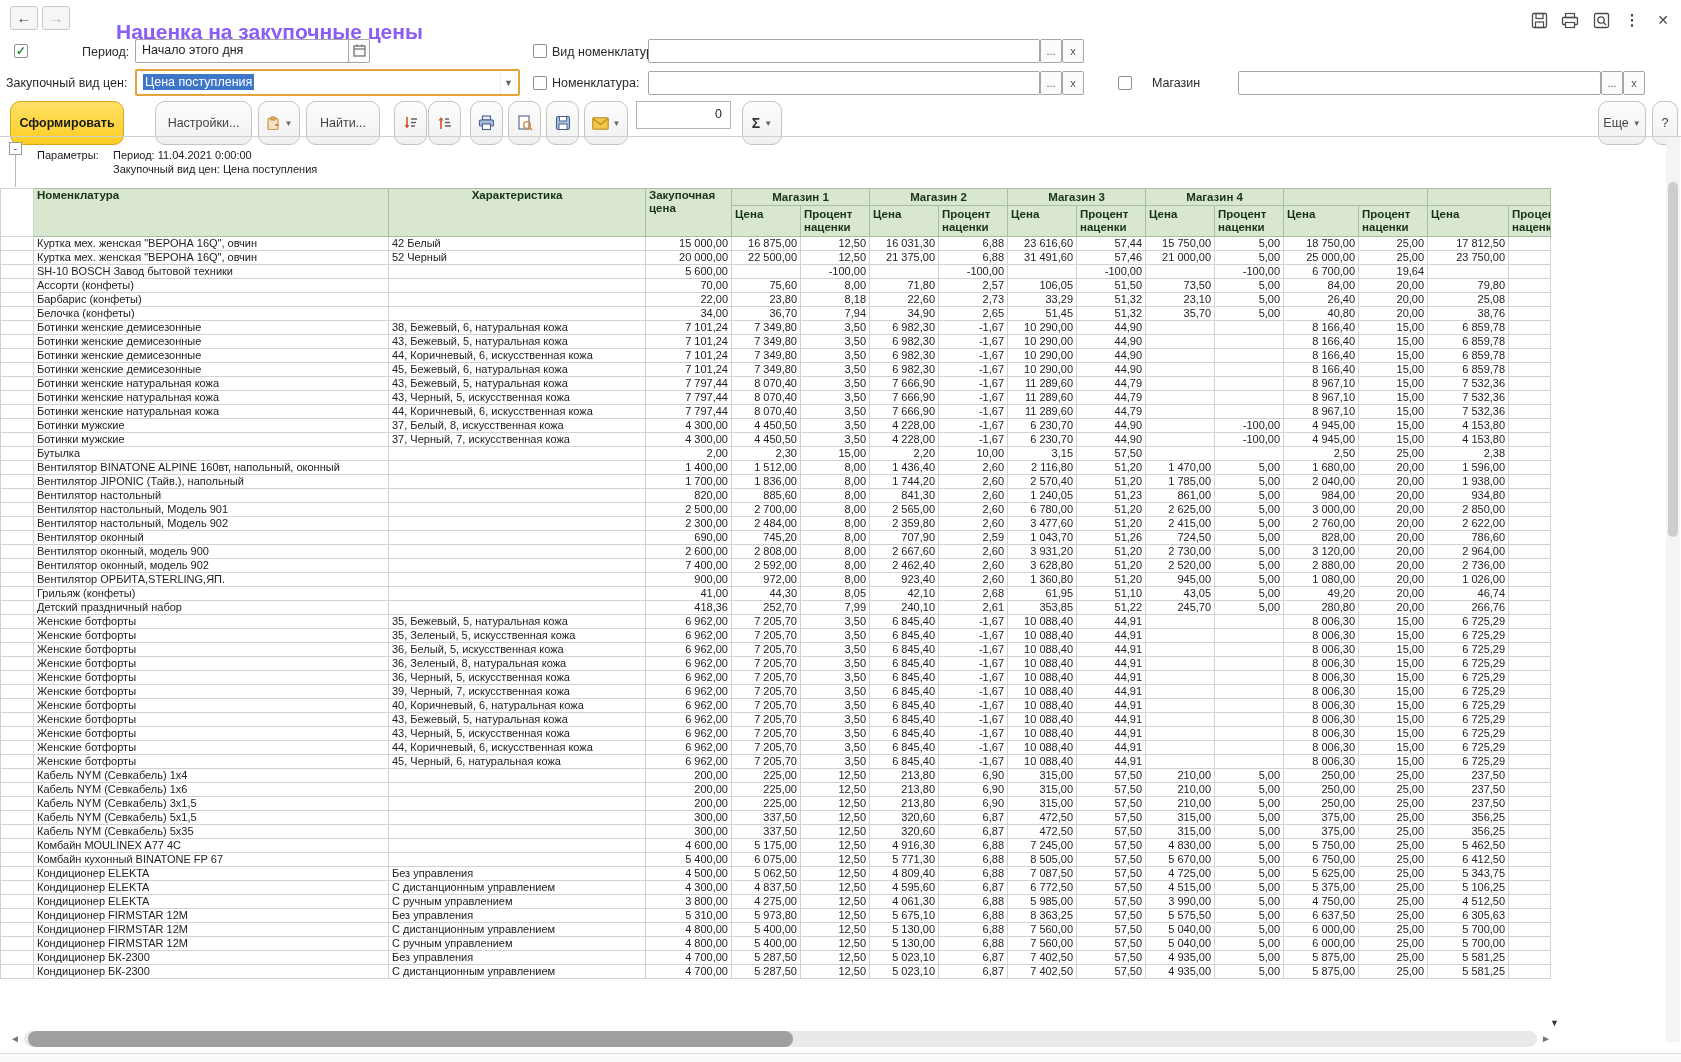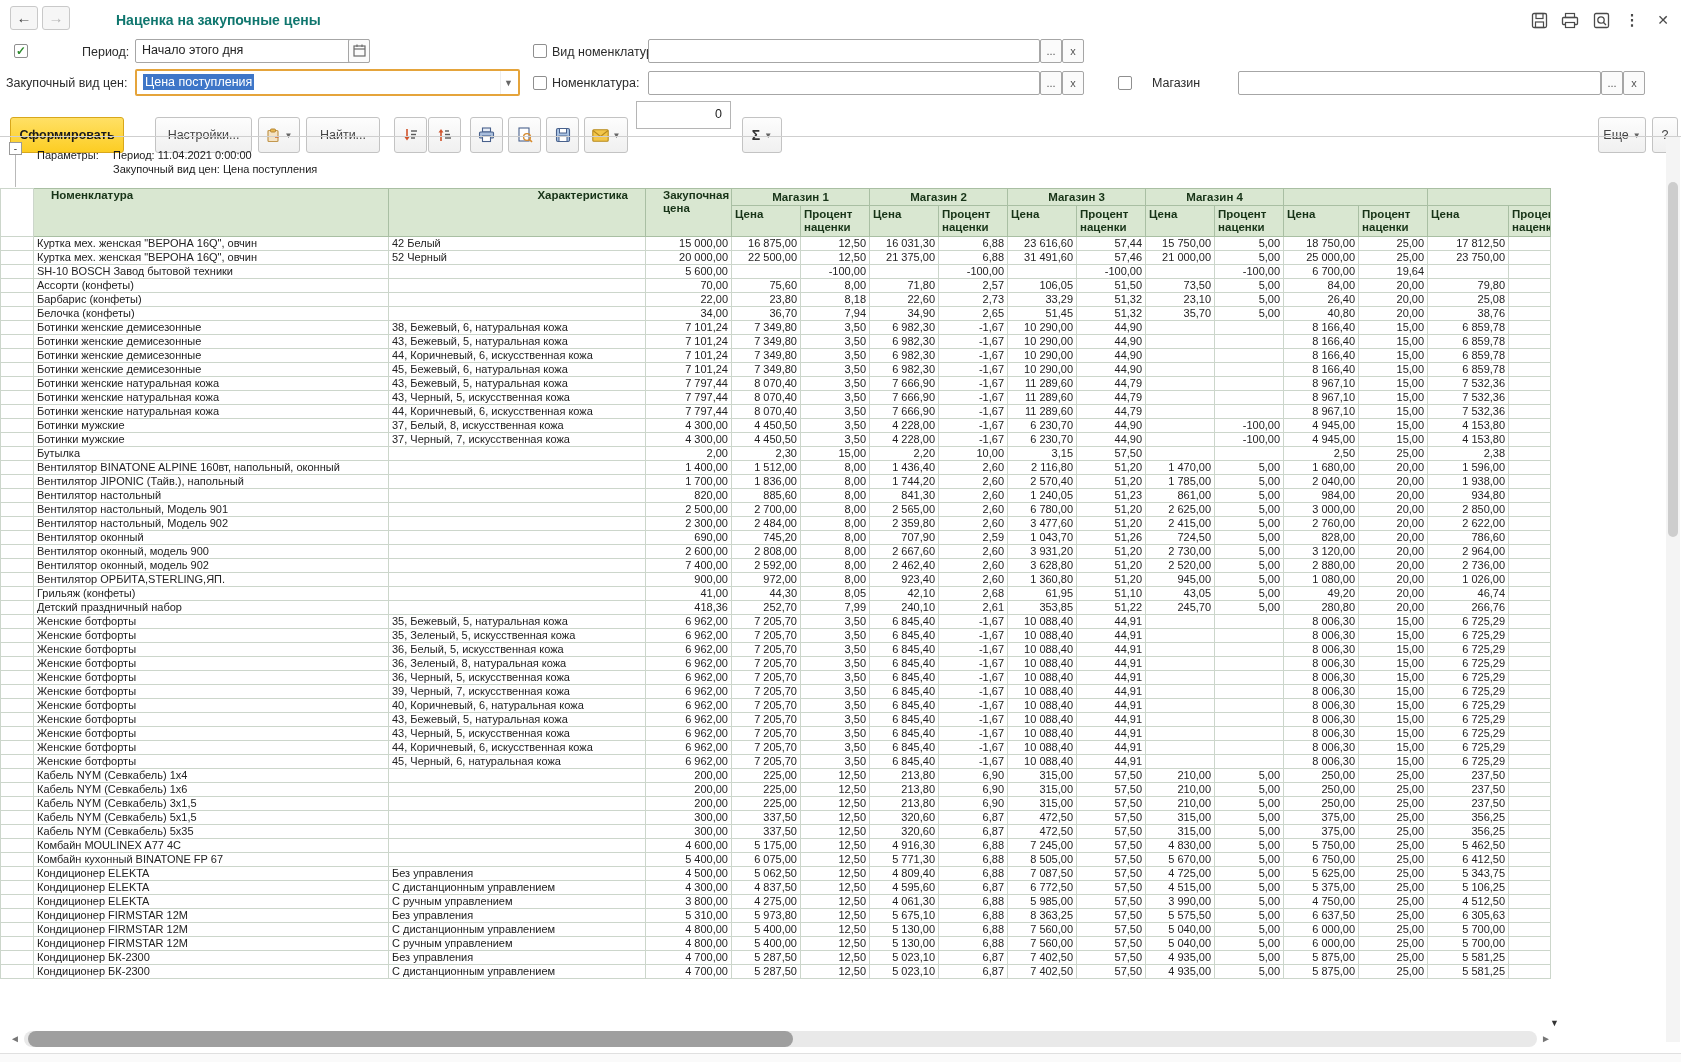--- a/index.html
+++ b/index.html
@@ -3,58 +3,58 @@
 <meta charset="utf-8">
 <style>
   * { box-sizing: border-box; margin: 0; padding: 0; }
   html,body { width:1681px; height:1062px; background:#fff; font-family:"Liberation Sans",sans-serif; overflow:hidden; }
   .app { position:relative; width:1681px; height:1062px; background:#fff; }
 
   
   .navbtns { position:absolute; left:10px; top:6px; display:flex; gap:4px; }
   .navbtn { width:28px; height:24px; border:1px solid #c9c9c9; border-radius:3px; background:#f6f6f6; font-size:15px; line-height:22px; text-align:center; color:#444; }
   .navbtn.fwd { color:#b5b5b5; }
-  .page-title { position:absolute; left:116px; top:12px; font-size:14px; font-weight:bold; color:#0f766e; }
+  .page-title { position:absolute; left:116px; top:20px; font-size:21px; font-weight:bold; color:#8b5cf6; }
   .winicons { position:absolute; right:8px; top:10px; display:flex; gap:11px; align-items:center; }
   .winicon { width:20px; height:20px; display:flex; align-items:center; justify-content:center; color:#4a4a4a; }
   .winicon svg { display:block; }
   .kebab { font-size:15px; font-weight:bold; color:#4a4a4a; letter-spacing:0; }
   .close-x { font-size:14px; color:#4a4a4a; }
 
   
   .chk { position:absolute; width:14px; height:14px; border:1px solid #8f8f8f; background:#fff; border-radius:2px; font-size:12px; line-height:12px; text-align:center; color:#2e8b2e; font-weight:bold; }
   .lbl { position:absolute; font-size:12.5px; color:#2b2b2b; white-space:nowrap; }
   .field { position:absolute; height:24px; border:1px solid #a6a6a6; background:#fff; border-radius:2px; }
   .combo-arrow { position:absolute; right:2px; top:0; bottom:0; width:16px; color:#666; font-size:9px; display:flex; align-items:center; justify-content:center; border-left:1px solid #dcdcdc; }
   .sqbtn { position:absolute; height:24px; width:22px; border:1px solid #a6a6a6; background:#fbfbfb; border-radius:2px; font-size:11px; color:#555; text-align:center; line-height:22px; }
   .combo-text { position:absolute; left:6px; top:3px; font-size:12.5px; color:#222; }
   .focus-combo { border:2px solid #e5a43b; height:27px; }
   .sel-text { background:#3e76c8; color:#fff; padding:1px 2px; }
 
   
   .toolbar { position:absolute; left:0; top:100px; width:1681px; height:32px; }
-  .tbtn { position:absolute; top:1px; height:36px; border:1px solid #c3c3c3; border-radius:3px; background:linear-gradient(#fdfdfd,#f0f0f0); font-size:12.5px; color:#444; text-align:center; display:flex; align-items:center; justify-content:center; gap:4px;margin-top:16px; }
+  .tbtn { position:absolute; top:1px; height:44px; border:1px solid #c3c3c3; border-radius:10px; background:linear-gradient(#fdfdfd,#f0f0f0); font-size:12.5px; color:#444; text-align:center; display:flex; align-items:center; justify-content:center; gap:4px; }
   .tbtn .dd { font-size:8px; color:#666; }
   .gen { background:linear-gradient(#ffe065,#fccd23); border:1px solid #d8a71b; color:#1a1a1a; font-weight:bold; }
   .counter { position:absolute; top:1px; height:28px; border:1px solid #b5b5b5; background:#fff; font-size:12.5px; color:#222; text-align:right; padding:5px 8px 0 0; }
   .sigma { font-weight:bold; font-size:14px; color:#333; }
 
   
   .report-top-line { position:absolute; left:0; top:136px; width:1681px; border-top:1px solid #cfcfcf; }
   .minus-box { position:absolute; left:9px; top:142px; width:13px; height:13px; border:1px solid #9a9a9a; background:#fff; font-size:10px; line-height:11px; text-align:center; color:#444; }
   .minus-line { position:absolute; left:15px; top:155px; width:1px; height:32px; background:#b9b9b9; }
   .params-label { position:absolute; left:37px; top:149px; font-size:11px; color:#1a1a1a; }
   .params-line1 { position:absolute; left:113px; top:149px; font-size:11px; color:#1a1a1a; }
   .params-line2 { position:absolute; left:113px; top:163px; font-size:11px; color:#1a1a1a; }
 
   .grid-wrap { position:absolute; left:0; top:188px; width:1551px; height:815px; overflow:hidden; }
   table.grid { border-collapse:collapse; table-layout:fixed; width:1550px; }
   table.grid th, table.grid td { border:1px solid #ccd6cb; overflow:hidden; white-space:nowrap; }
   table.grid thead th { background:#d9e7d1; border-color:#a9bfa3; color:#173317; font-size:11.5px; font-weight:bold; text-align:left; vertical-align:top; padding:2px 3px; }
-  table.grid thead tr.grouprow th { text-align:center; vertical-align:middle; height:17px; padding:0 17px;margin-left:37px; }
+  table.grid thead tr.grouprow th { text-align:center; vertical-align:middle; height:17px; padding:0 3px;margin-left:37px; }
   table.grid thead th.wrap { white-space:normal; line-height:13px; }
   table.grid thead th.m-head { background:#fff; border-color:#ccd6cb; }
   table.grid td { height:13.6px; font-size:11px; line-height:13px; color:#222; padding:0 3px; }
   td.num { text-align:right; }
   td.neg { color:#cc1f1f; }
   td.name, td.char { text-align:left; }
   .grid-down-arrow { position:absolute; left:1550px; top:1018px; font-size:9px; color:#333; }
 
   
   .hscroll { position:absolute; left:8px; top:1030px; width:1545px; height:18px; }
@@ -236,21 +236,21 @@
           <col style="width:69px">
         <col style="width:75px">
           <col style="width:69px">
           <col style="width:81px">
           <col style="width:42px">
       </colgroup>
       <thead>
         <tr class="grouprow">
           <th class="m-head" rowspan="2"></th>
           <th rowspan="2" style="text-align:left; vertical-align:top;">Номенклатура</th>
-          <th rowspan="2" style="text-align:right; vertical-align:top;">Характеристика</th>
+          <th rowspan="2" style="text-align:center; vertical-align:top;">Характеристика</th>
           <th rowspan="2" class="wrap" style="text-align:left; vertical-align:top;">Закупочная цена</th>
           <th colspan="2">Магазин 1</th>
           <th colspan="2">Магазин 2</th>
           <th colspan="2">Магазин 3</th>
           <th colspan="2">Магазин 4</th>
           <th colspan="2"></th>
           <th colspan="2"></th>
         </tr>
         <tr class="subrow">
             <th style="height: 30px;">Цена</th>

